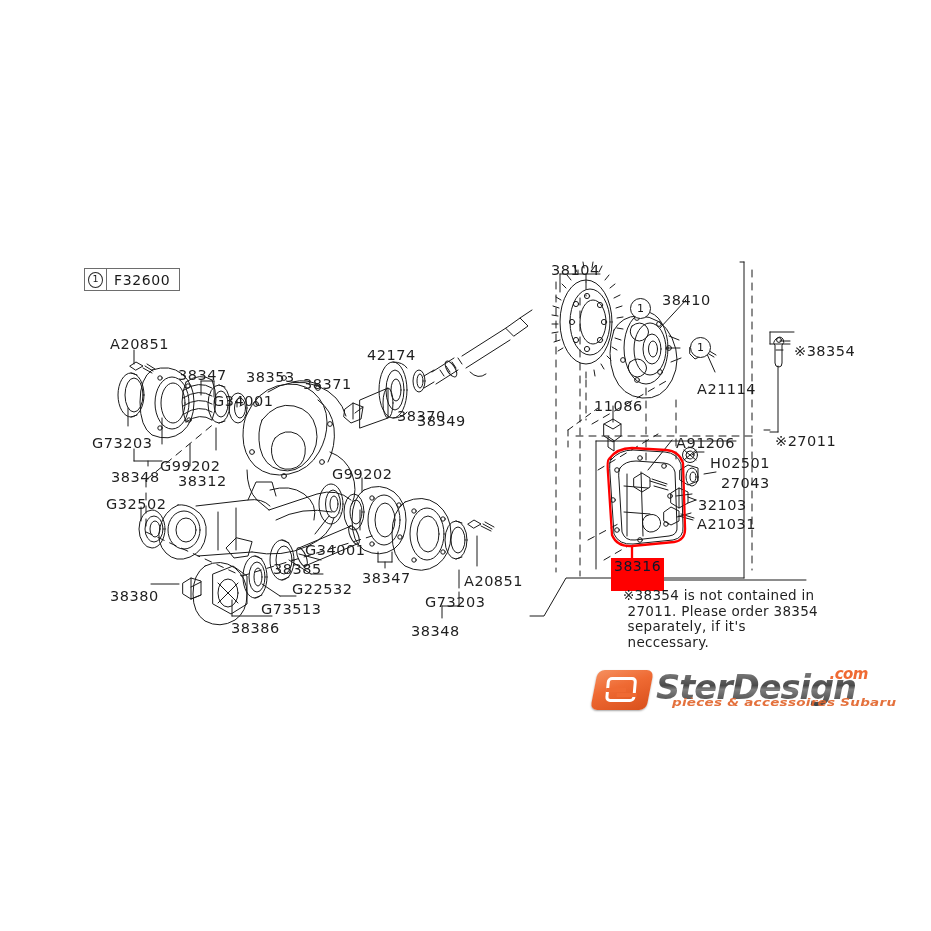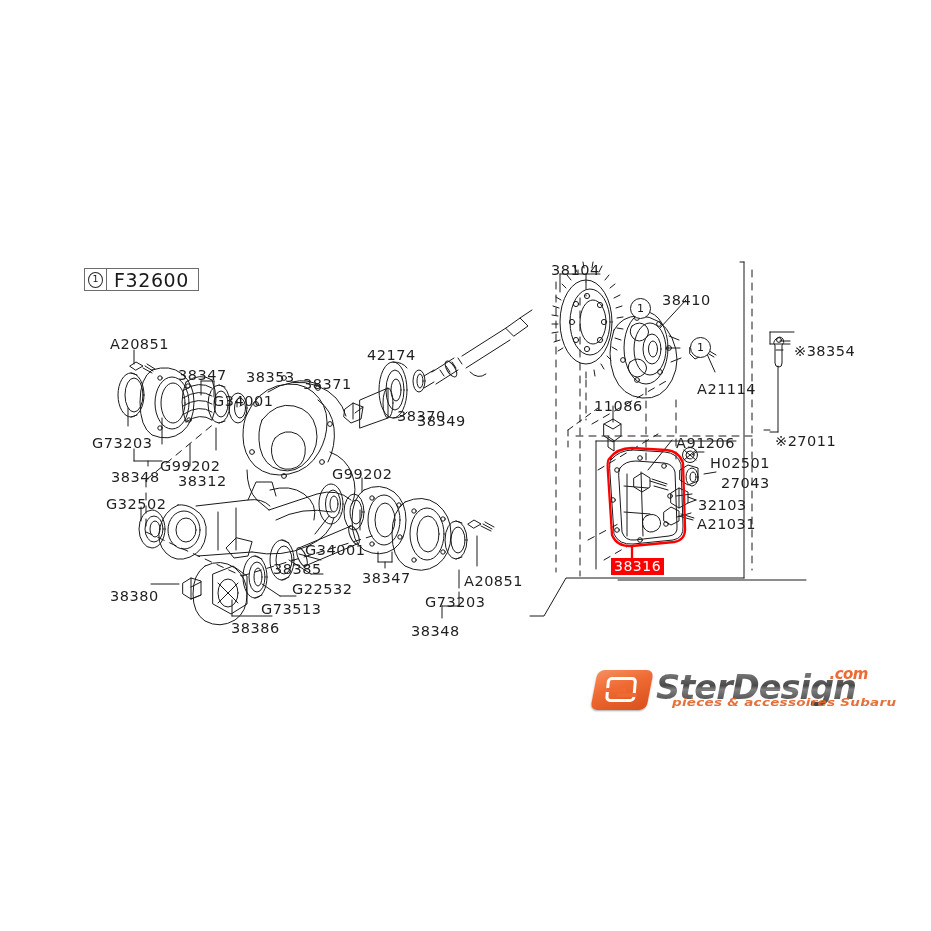--- a/index.html
+++ b/index.html
@@ -2,30 +2,30 @@
 <html><head>
 <meta charset="utf-8">
 <style>
   html,body{margin:0;padding:0;background:#ffffff;}
   body{width:931px;height:931px;position:relative;overflow:hidden;
        font-family:"DejaVu Sans","Liberation Sans",sans-serif;color:#1a1a1a;}
   #stage{position:absolute;left:0;top:0;width:931px;height:931px;}
   svg.layer{position:absolute;left:0;top:0;width:931px;height:931px;overflow:visible;}
   .lbl{position:absolute;font-size:14.5px;letter-spacing:.5px;white-space:nowrap;
        color:#1f1f1f;line-height:1;}
-  .hl{position:absolute;background:#ff0000;color:#ffffff;font-size:14px;
-      letter-spacing:.5px;padding:1px 3px 2px 3px;line-height:1;white-space:nowrap;}
+  .hl{position:absolute;background:#ff0000;color:#0f172a;font-size:14px;
+      letter-spacing:.5px;padding:1px 3px 18px 3px;line-height:1;white-space:nowrap;}
   .codebox{position:absolute;border:1px solid #6d6d6d;background:#fff;
            height:21px;display:flex;align-items:center;}
   .codebox .circ{width:21px;height:21px;border-right:1px solid #6d6d6d;
                  display:flex;align-items:center;justify-content:center;font-size:11px;}
   .codebox .circ i{font-style:normal;display:inline-flex;align-items:center;justify-content:center;
                    width:13px;height:13px;border:1px solid #2a2a2a;border-radius:50%;
                    font-size:9.5px;line-height:1;padding-bottom:1px;}
-  .codebox .txt{padding:0 9px 0 7px;font-size:19px;letter-spacing:.6px;}
+  .codebox .txt{padding:0 9px 0 7px;font-size:14px;letter-spacing:.6px;}
   .note{position:absolute;font-size:13.5px;line-height:15.5px;white-space:pre;
         letter-spacing:.3px;color:#1f1f1f;}
   .cnum{position:absolute;width:19px;height:19px;border:1.2px solid #1a1a1a;border-radius:50%;
         background:#fff;display:flex;align-items:center;justify-content:center;
         font-size:11px;line-height:1;}
   
   #wm{position:absolute;left:594px;top:666px;width:272px;height:52px;}
   #wm .badge{position:absolute;left:0;top:4px;width:56px;height:40px;border-radius:7px;
              background:linear-gradient(160deg,#f59060 0%,#ef6a33 42%,#d9501c 100%);
              box-shadow:0 1px 2px rgba(0,0,0,.35);transform:skewX(-11deg);}
@@ -469,20 +469,24 @@
       <div class="lbl" style="left: 676px; top: 436px;">A91206</div>
       <div class="lbl" style="left: 775px; top: 434px;">※27011</div>
       <div class="lbl" style="left: 710px; top: 456px;">H02501</div>
       <div class="lbl" style="left: 721px; top: 476px;">27043</div>
       <div class="lbl" style="left: 698px; top: 498px;">32103</div>
       <div class="lbl" style="left: 697px; top: 517px;">A21031</div>
     </div>
 
   <div class="hl" style="left:611px;top:558px;">38316</div>
 
+  <div class="note" style="left:623px;top:588px;">※38354 is not contained in
+ 27011. Please order 38354
+ separately, if it's
+ neccessary.</div>
 
   <div id="wm">
     <div class="badge">
         <span></span>
       </div>
     <div class="word">SterDesign</div>
     <div class="dotcom">.com</div>
     <div class="tag">pièces &amp; accessoires Subaru</div>
   </div>
 

